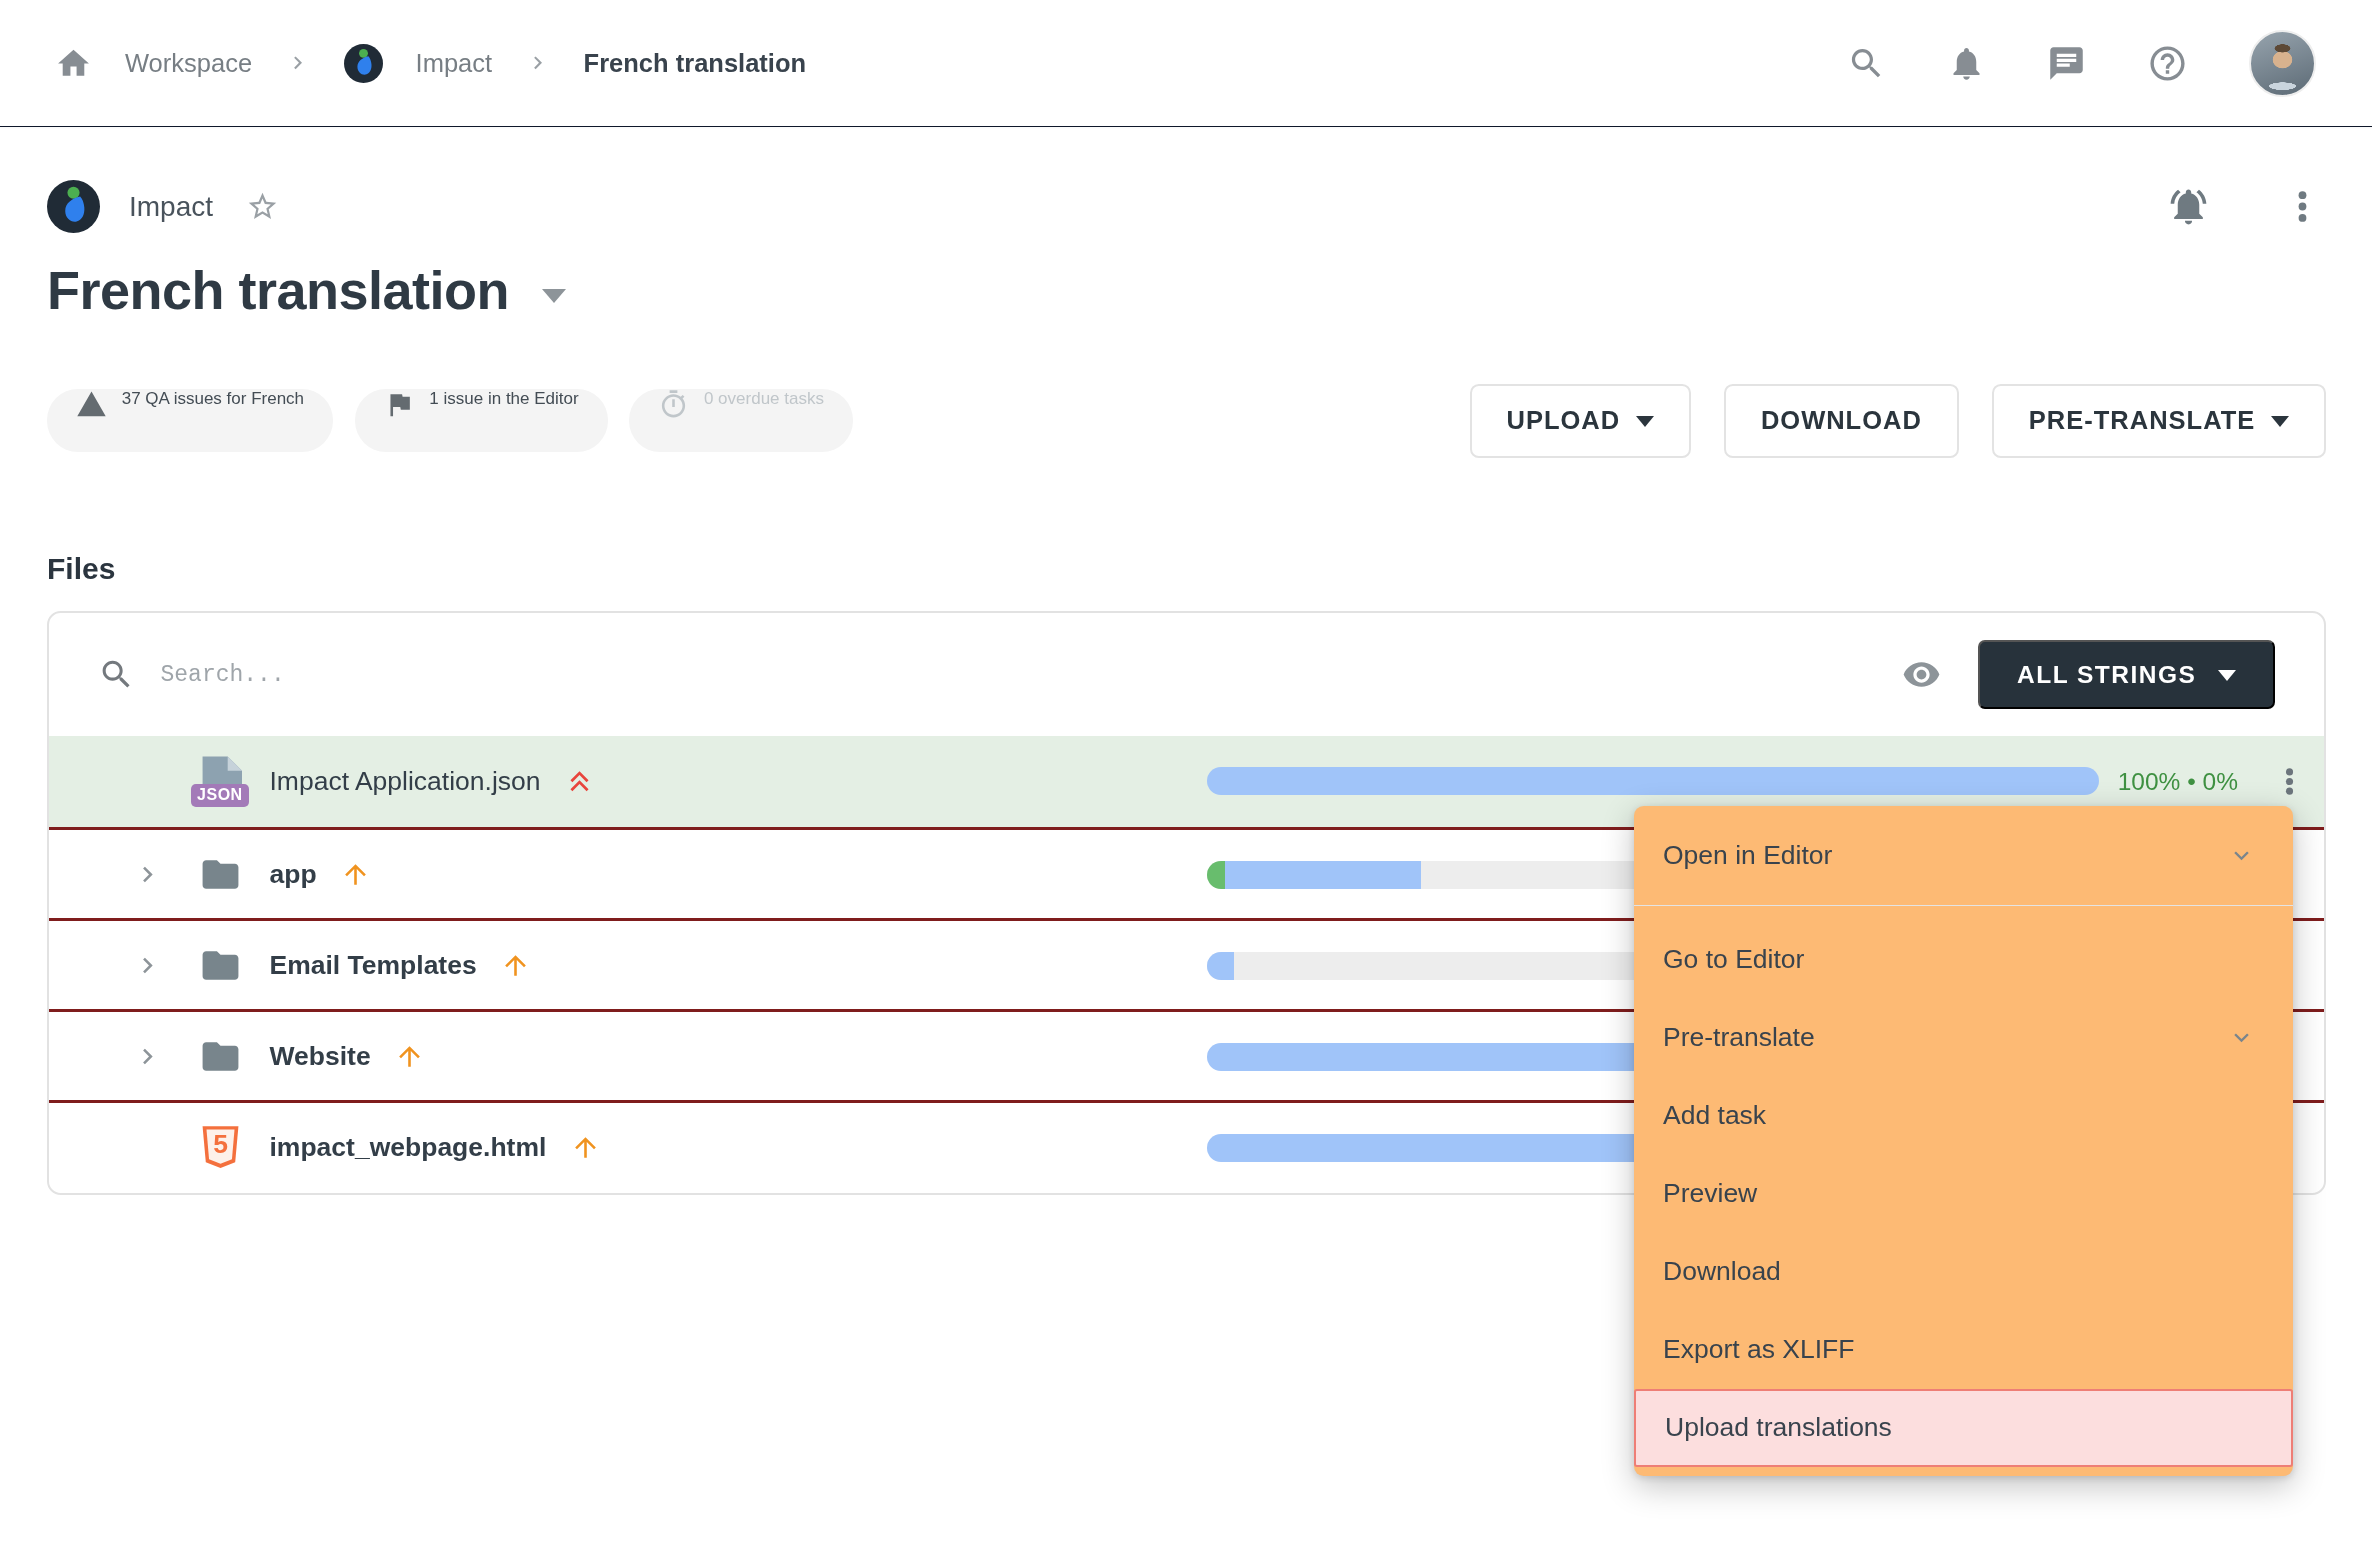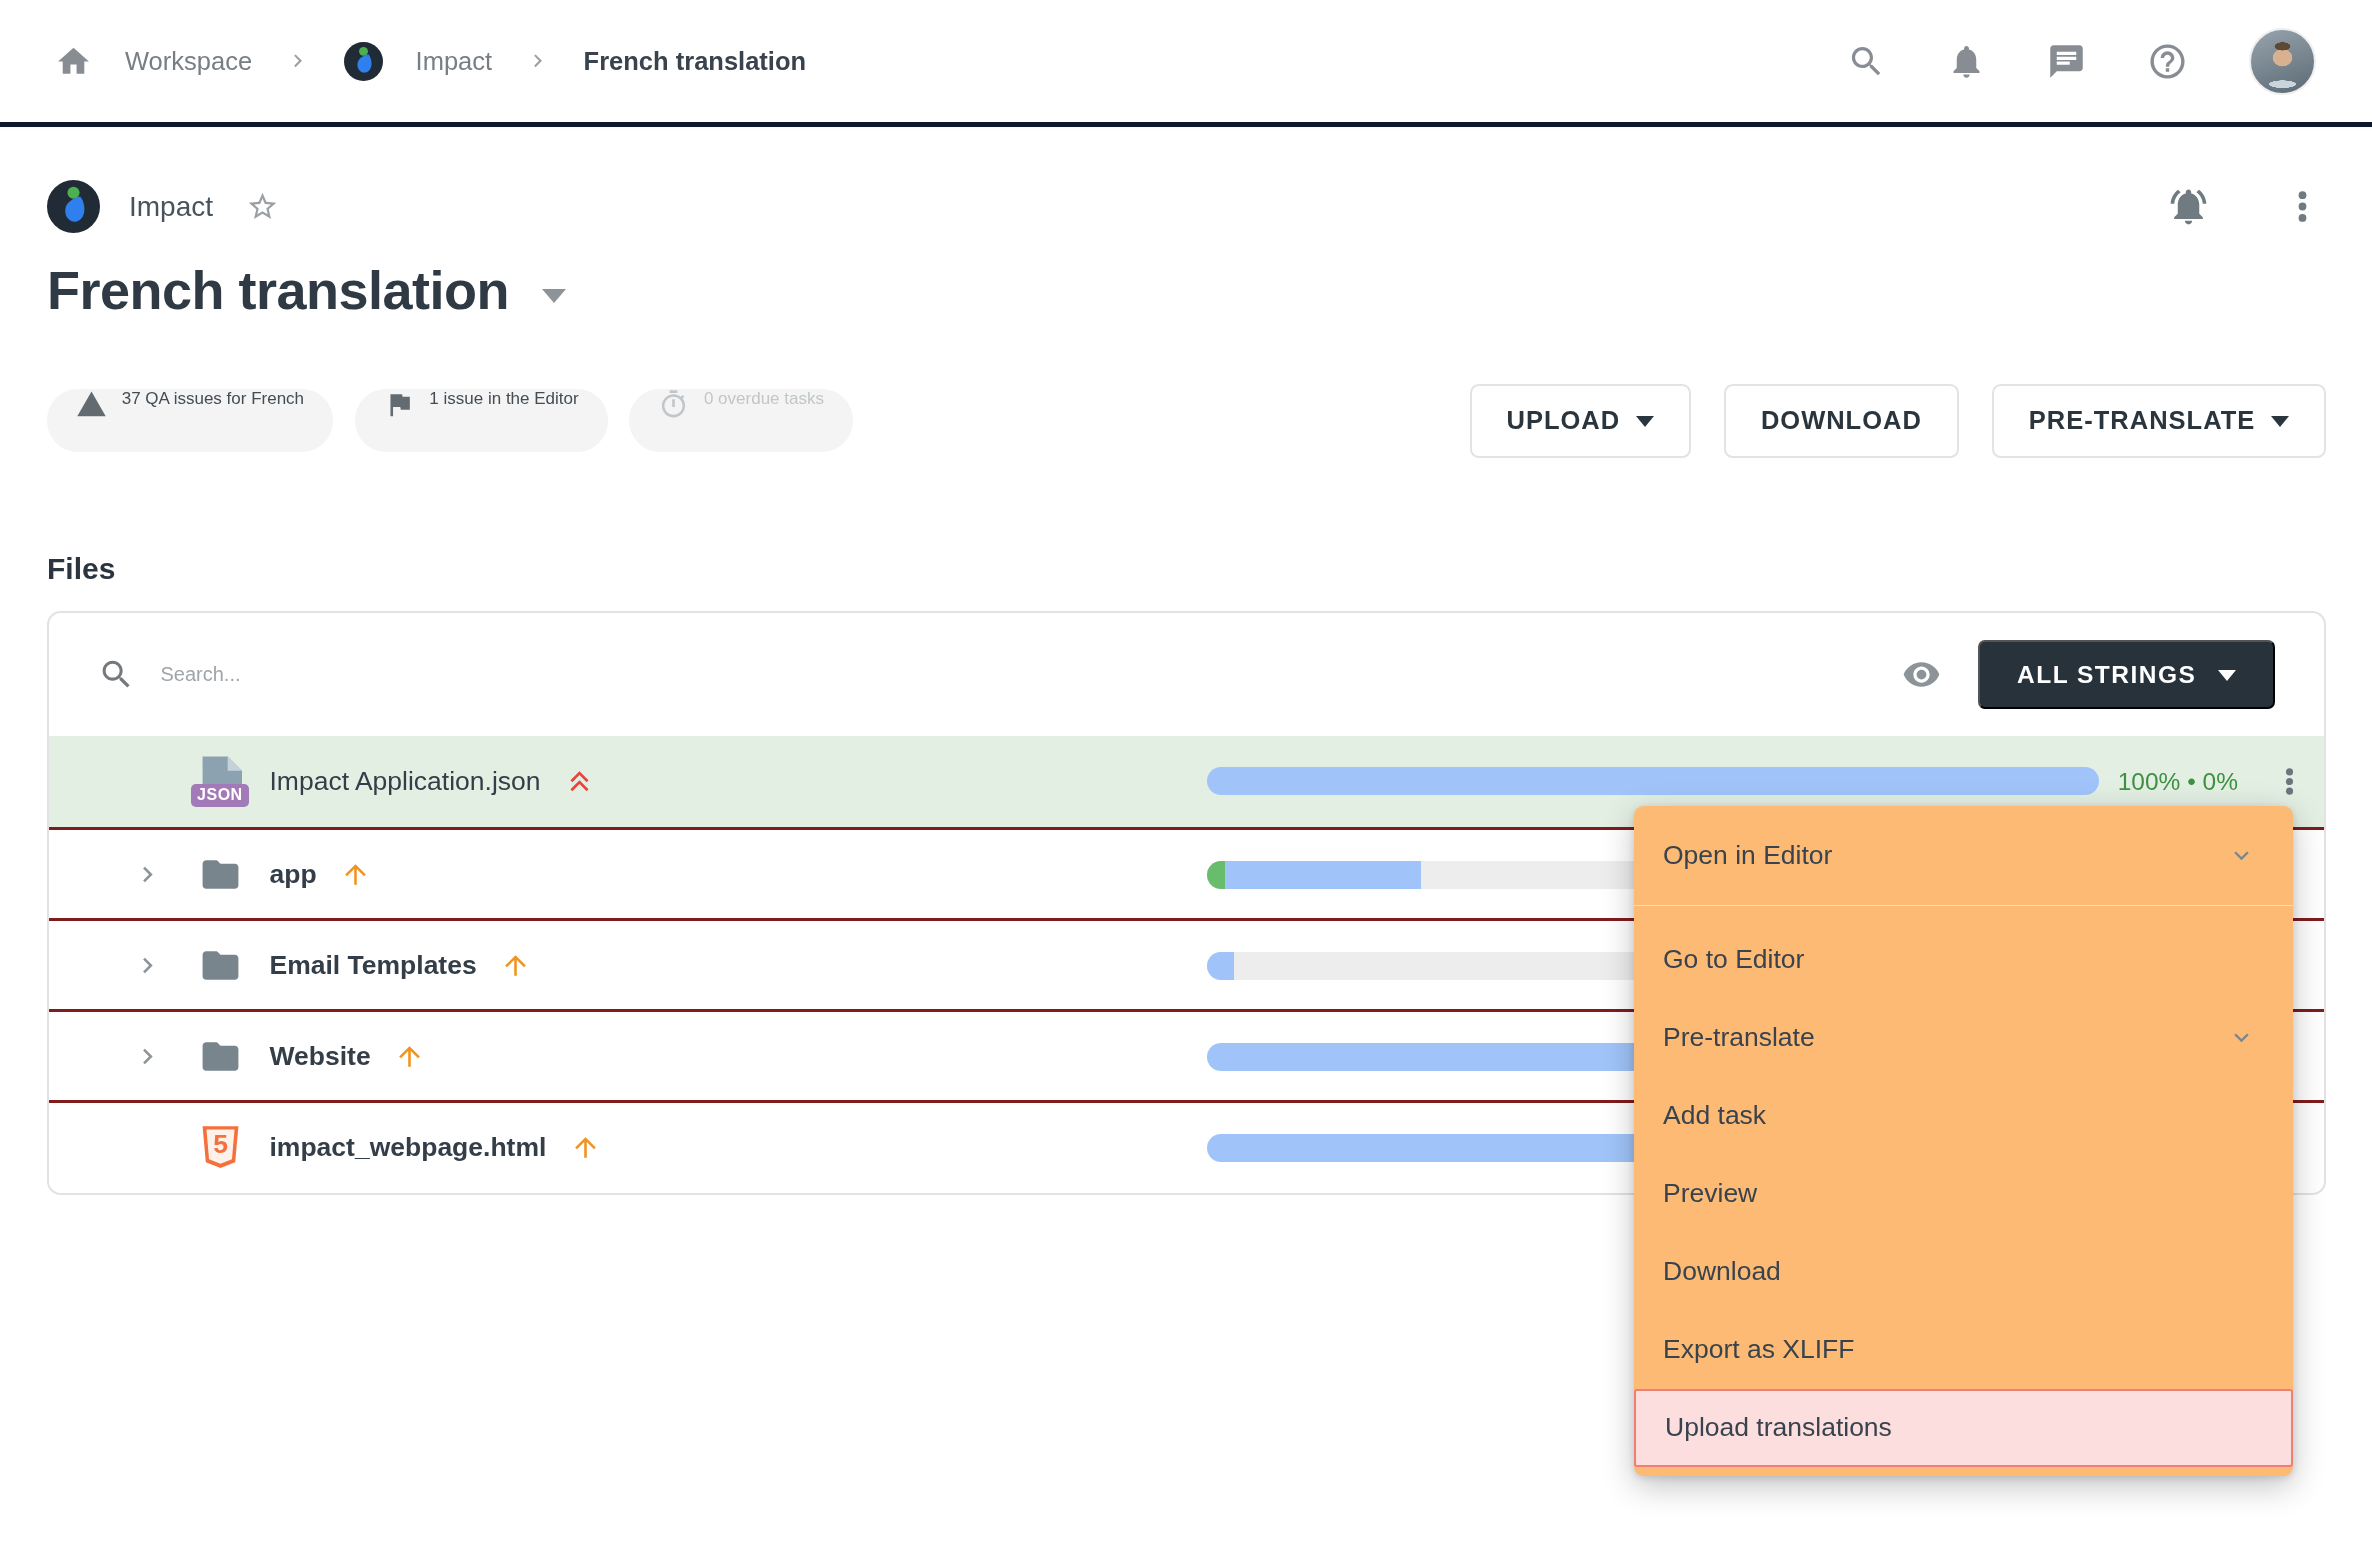--- a/index.html
+++ b/index.html
@@ -7,21 +7,21 @@
   body {
     font-family:"Liberation Sans","DejaVu Sans",sans-serif;
     background:#ffffff; color:#323e48; position:relative; overflow:hidden;
   }
   svg { display:block; }
 
   
   .topbar {
     height:127px; display:flex; align-items:center;
     padding:0 57px 0 55px; background:#fff;
-    border-bottom:5px solid #0f172a; box-shadow:0 1px 2px rgba(0,0,0,.03);
+    border-bottom:1px solid #0f172a; box-shadow:0 1px 2px rgba(0,0,0,.03);
   }
   .crumbs { display:flex; align-items:center; gap:33px; }
   .crumb { font-size:25.5px; color:#777e84; }
   .crumb.current { color:#39434d; font-weight:700; }
   .crumb-sep { color:#9aa0a5; }
   .mini-logo { width:39px; height:39px; }
   .topbar-right { margin-left:auto; display:flex; align-items:center; gap:61px; }
   .tb-icon { color:#878d93; cursor:pointer; }
   .avatar {
     width:67px; height:67px; border-radius:50%;
@@ -73,21 +73,21 @@
   
   .files-title { margin-top:94px; font-size:30px; font-weight:700; color:#2b353f; }
   .card {
     margin-top:25.5px; position:relative; height:584px; background:#fff;
     border:2px solid #e2e2e2; border-radius:13.7px; overflow:hidden;
   }
   .search-row { height:123px; display:flex; align-items:center; padding:0 49px; }
   .search-icon { color:#74797e; }
   .search-input {
     flex:1; border:none; outline:none; margin-left:25.5px;
-    font-size:20px; color:#39434d; font-family:Liberation Sans, sans-serif;
+    font-size:23px; color:#39434d; font-family:Liberation Mono, monospace;
   }
   .search-input::placeholder { color:#9fa5aa; }
   .eye-icon { color:#8d9499; margin-right:37px; cursor:pointer; }
   .dark-btn {
     height:69px; background:#27323b; color:#fff; border-radius:6.9px;
     display:flex; align-items:center; gap:21.6px; padding:0 37px; cursor:pointer;
     font-size:24.5px; font-weight:700; letter-spacing:1.5px;
   }
   .dark-btn .caret { width:0; height:0; border-left:9.8px solid transparent;
     border-right:9.8px solid transparent; border-top:11.8px solid #fff; margin-top:2px; }

